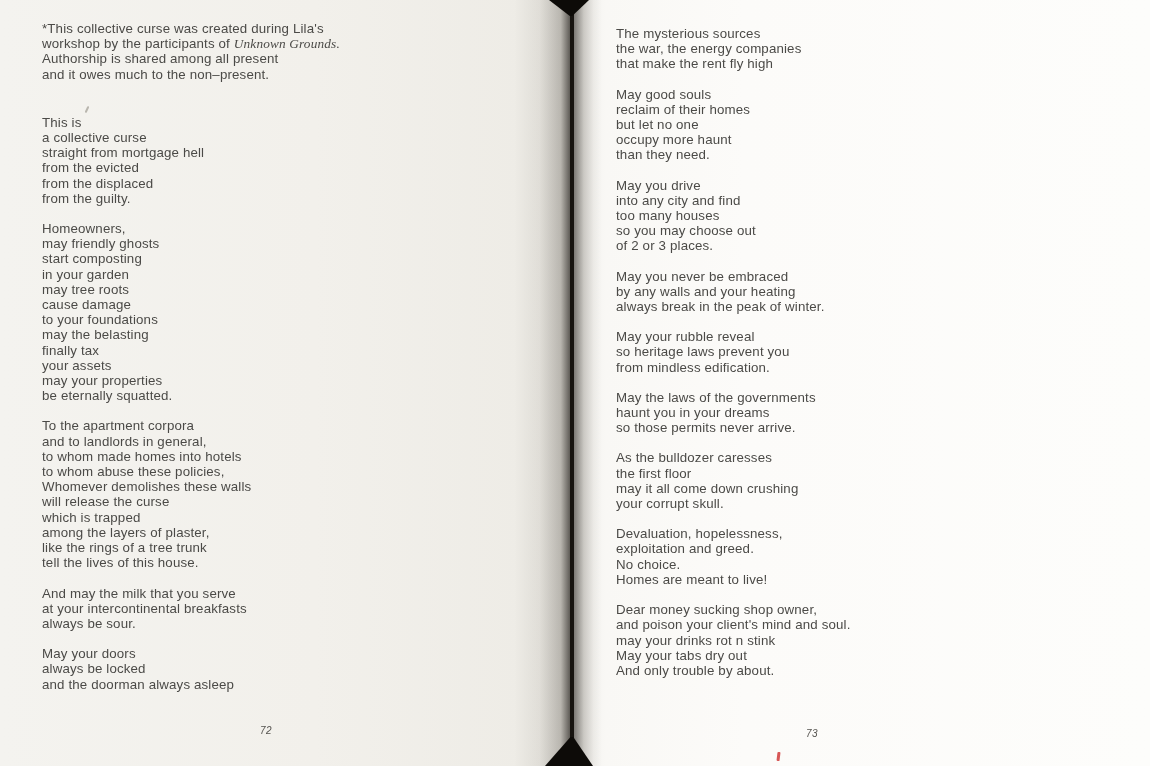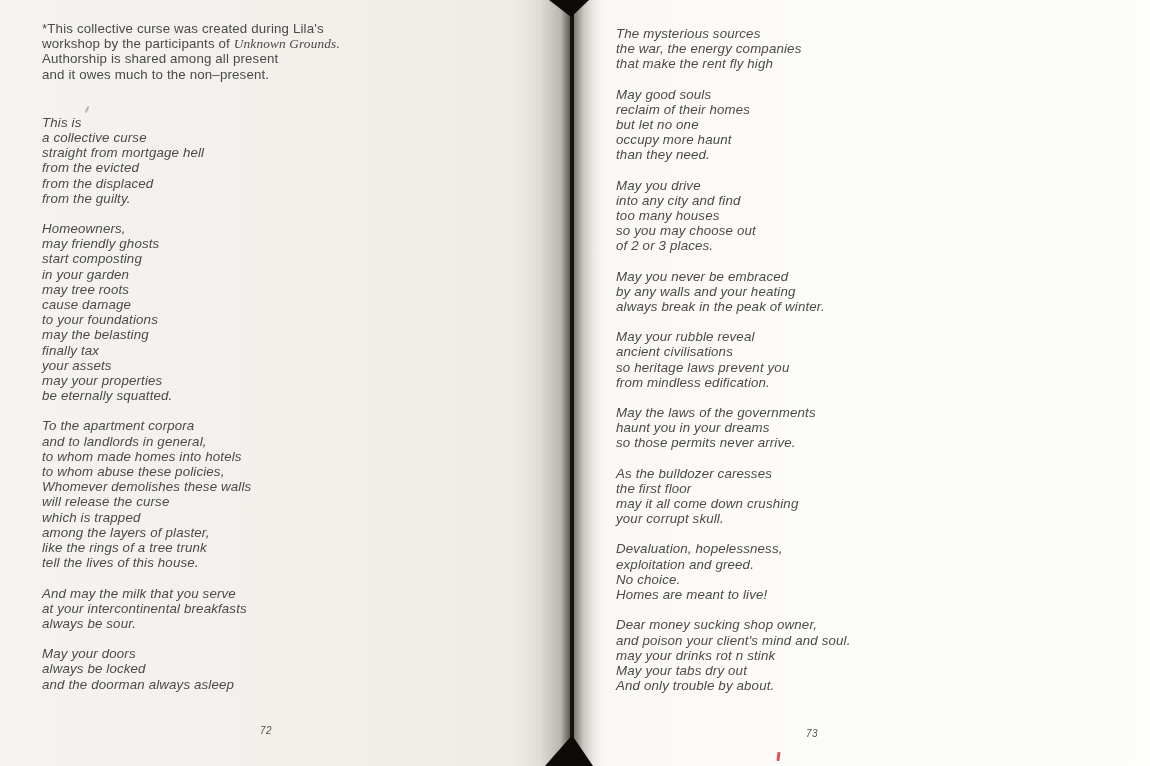--- a/index.html
+++ b/index.html
@@ -35,21 +35,21 @@
     position: absolute;
     font-size: 13.3px;
     line-height: 15.2px;
     letter-spacing: 0.15px;
     color: #4b4a47;
     white-space: nowrap;
   }
   #left-poem  { left: 42px;  top: 21px; }
   #right-poem { left: 616px; top: 26px; }
   .footnote { margin-bottom: 33px; }
-  .stanza   { margin-bottom: 15px; font-style: italic; }
+  .stanza   { margin-bottom: 15px; }
   .line em  { font-style: italic; font-family: Liberation Serif, serif; }
   .page-number {
     position: absolute;
     font-size: 10px;
     font-style: italic;
     color: #55534f;
     letter-spacing: 0.5px;
   }
   #page-number-left  { left: 260px; top: 725px; }
   #page-number-right { left: 806px; top: 728px; }
@@ -203,21 +203,20 @@
           <div class="line">so you may choose out</div>
           <div class="line">of 2 or 3 places.</div>
         </div>
         <div class="stanza">
           <div class="line">May you never be embraced</div>
           <div class="line">by any walls and your heating</div>
           <div class="line">always break in the peak of winter.</div>
         </div>
         <div class="stanza">
           <div class="line">May your rubble reveal</div>
-          <div class="line">ancient civilisations</div>
           <div class="line">so heritage laws prevent you</div>
           <div class="line">from mindless edification.</div>
         </div>
         <div class="stanza">
           <div class="line">May the laws of the governments</div>
           <div class="line">haunt you in your dreams</div>
           <div class="line">so those permits never arrive.</div>
         </div>
         <div class="stanza">
           <div class="line">As the bulldozer caresses</div>

